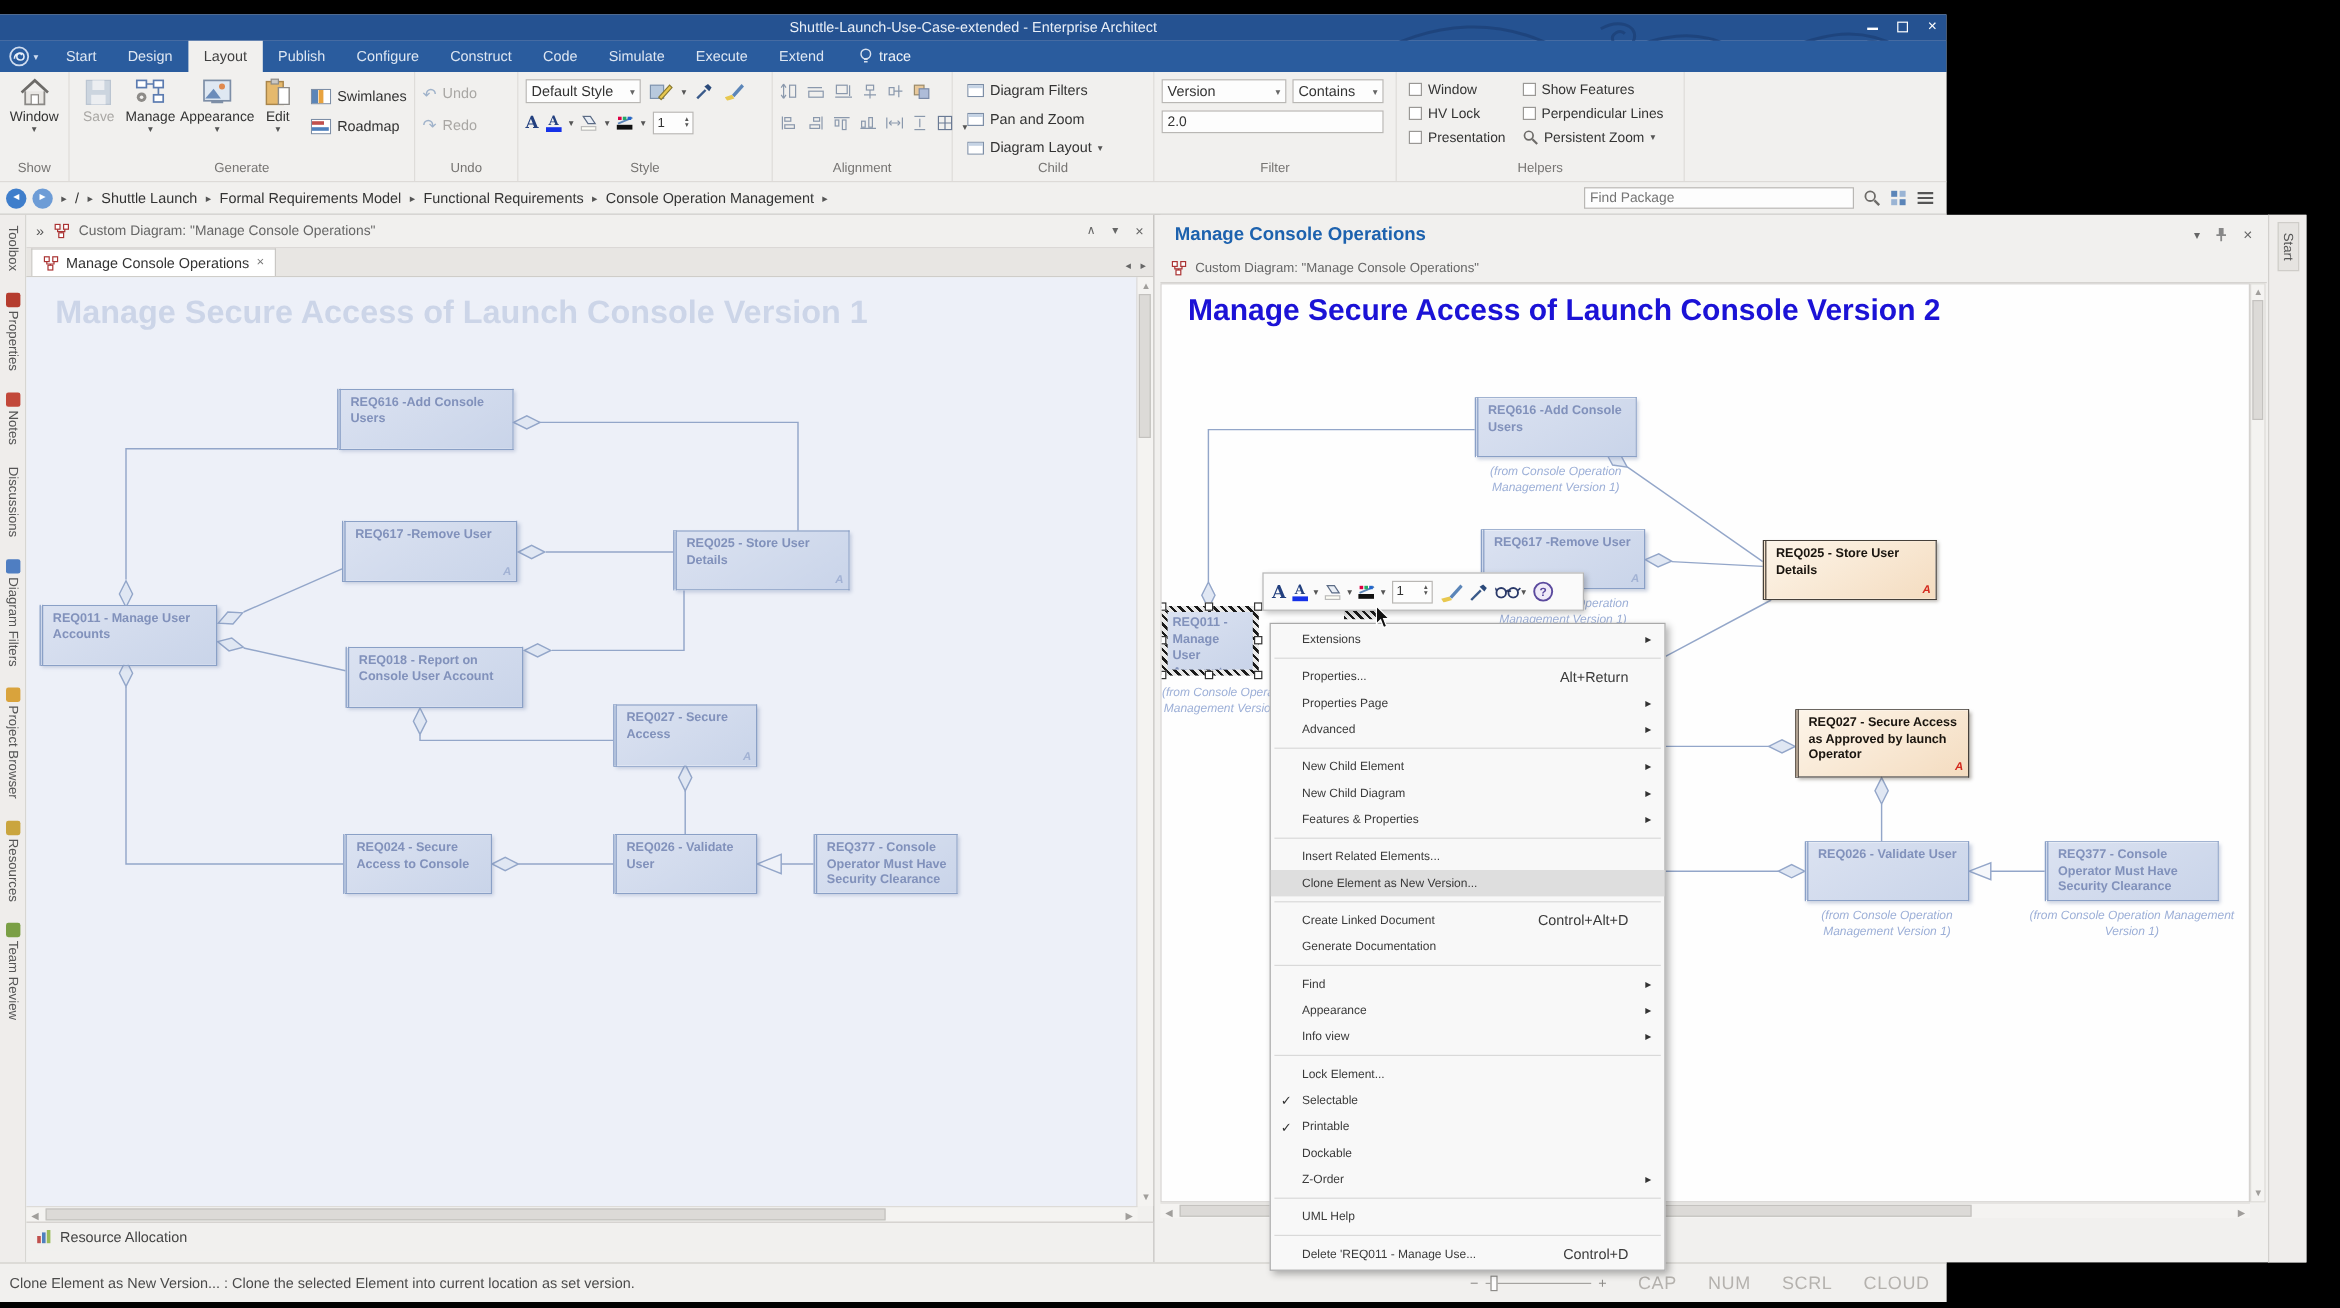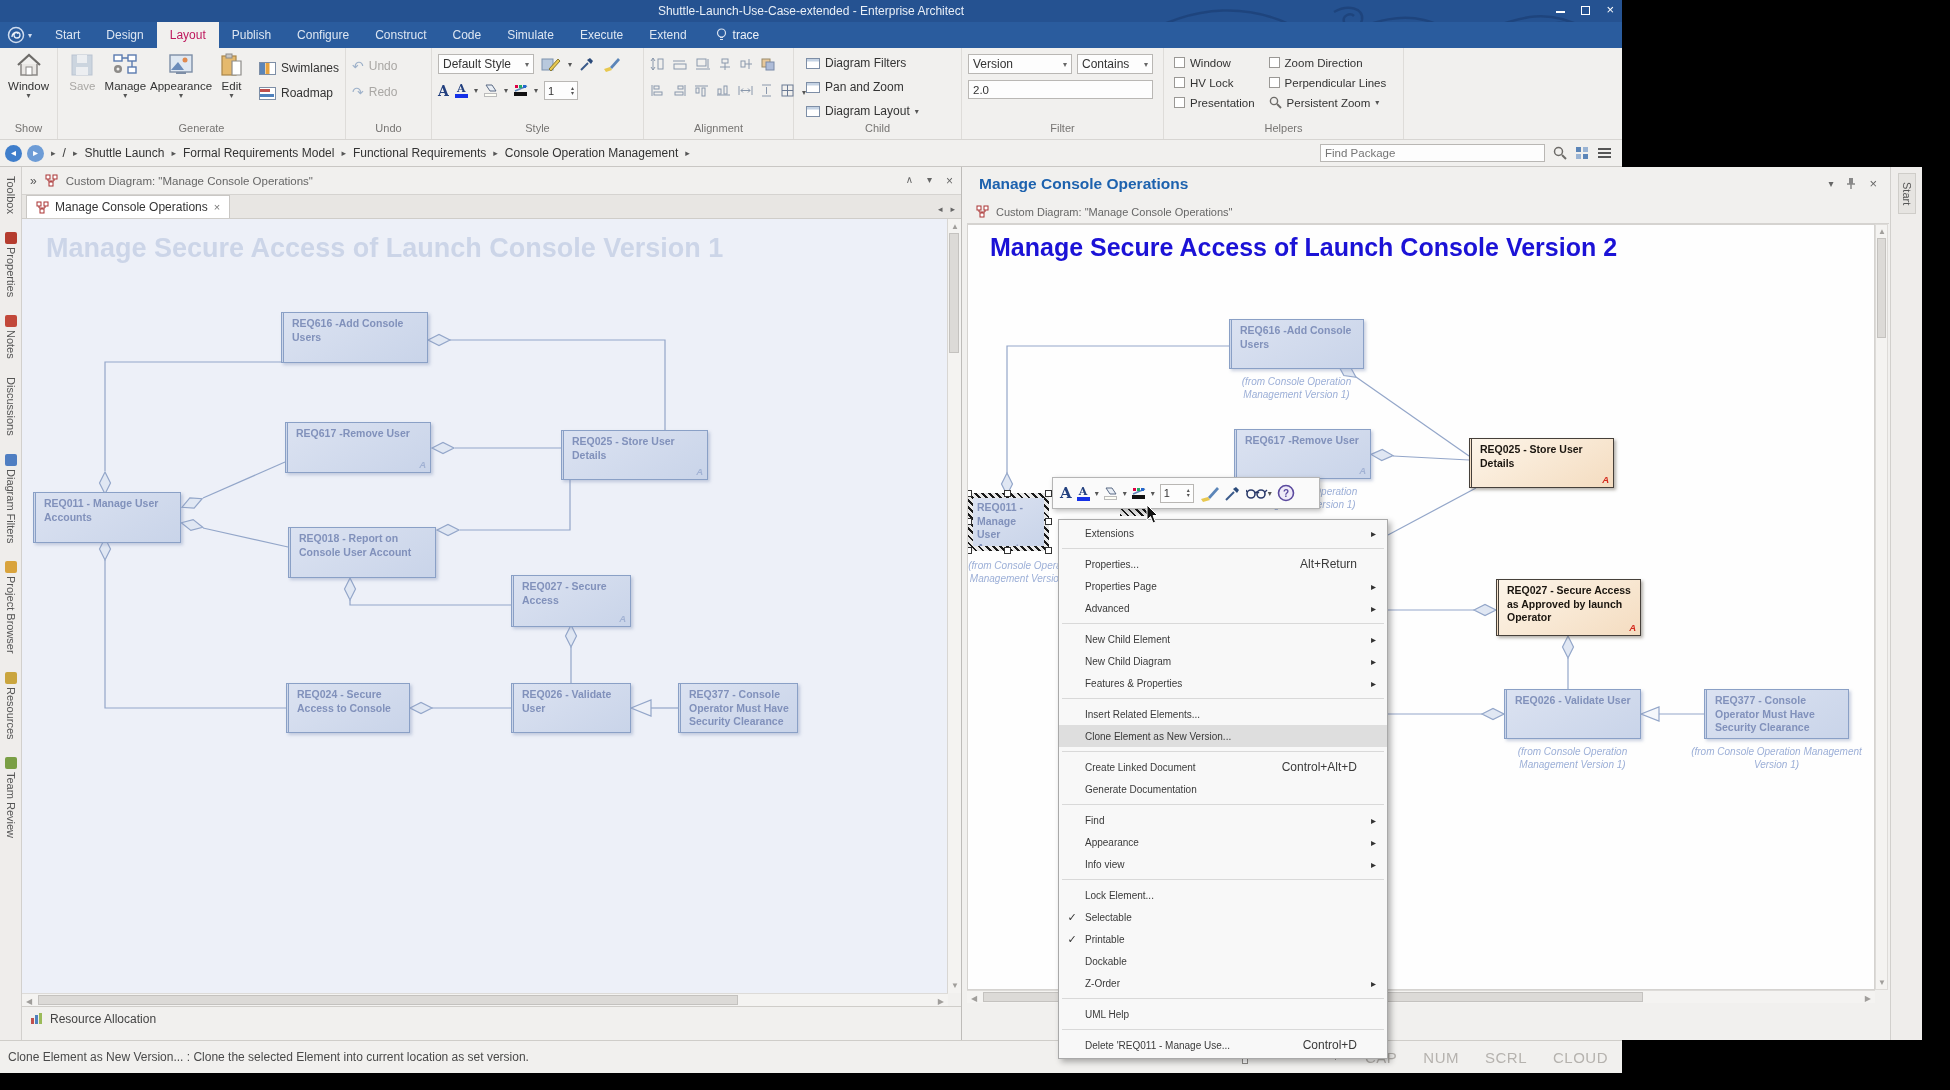--- a/index.html
+++ b/index.html
@@ -1,31 +1,31 @@
 <!DOCTYPE html>
 <html><head>
 <meta charset="utf-8">
 <style>
 * { margin:0; padding:0; box-sizing:border-box; }
 body { font-family:"Liberation Sans", sans-serif; background:#000; }
 .screen { position:relative; width:1950px; height:1090px; background:#000; overflow:hidden; }
-.app { position:absolute; left:0; top:0; width:1622px; height:1073px; background:#f1f0ee; }
+.app { position:absolute; left:0; top:12px; width:1622px; height:1073px; background:#f1f0ee; }
 
 
 .titlebar { position:absolute; left:0; top:0; width:100%; height:22px; background:#255291; }
 .titlebar .ttext { position:absolute; left:0; right:0; top:4px; text-align:center; font-size:12px; color:#e9eff7; }
 .wincontrols { position:absolute; right:8px; top:3px; display:flex; gap:16px; z-index:5; }
 .wincontrols span { color:#fff; font-size:11px; line-height:14px; }
 .minbar { display:inline-block; width:9px; height:2px; background:#fff; margin-top:8px; }
 .maxbox { display:inline-block; width:9px; height:9px; border:1px solid #fff; margin-top:3px; }
 .ornament { position:absolute; right:0; top:0; }
 .menurow { position:absolute; left:0; top:22px; width:100%; height:26px; background:#2a5c9e; display:flex; align-items:center; }
 .logo { margin:0 10px 0 7px; display:flex; align-items:center; gap:3px; }
 .menutab { padding:0 13px; line-height:26px; font-size:12px; color:#dde6f2; }
-.menutab.active { background:#f1f0ee; color:#be185d;text-align:right; }
+.menutab.active { background:#f1f0ee; color:#404040;text-align:right; }
 .tracebox { display:flex; align-items:center; gap:6px; margin-left:16px; }
 .traceword { font-size:12px; color:#eef2f8; }
 
 
 .ribbon { position:absolute; left:0; top:48px; width:100%; height:92px; background:#f1f0ee; border-bottom:1px solid #d7d5d2; display:flex; }
 .rgroup { height:100%; border-right:1px solid #dedcd9; display:flex; flex-direction:column; }
 .rcontent { flex:1; display:flex; padding:4px 6px 0 6px; }
 .glabel { height:17px; text-align:center; font-size:11px; color:#767472; }
 .bigbtn { width:50px; display:flex; flex-direction:column; align-items:center; font-size:11.5px; color:#333; gap:1px; }
 .bigbtn .cap { margin-top:1px; }
@@ -444,21 +444,21 @@
                 <span>HV Lock</span>
               </div>
           <div class="chkrow">
                 <span class="chkbox"></span>
                 <span>Presentation</span>
               </div>
         </div>
         <div style="display:flex;flex-direction:column;gap:3px;">
           <div class="chkrow">
                 <span class="chkbox"></span>
-                <span>Zoom Direction</span>
+                <span>Show Features</span>
               </div>
           <div class="chkrow">
                 <span class="chkbox"></span>
                 <span>Perpendicular Lines</span>
               </div>
           <div class="chkrow">
             <svg width="13" height="13" viewBox="0 0 13 13">
                   <circle cx="5" cy="5" r="3.6" fill="none" stroke="#6d6b68" stroke-width="1.4"></circle>
                   <path d="M8,8 L12,12" stroke="#6d6b68" stroke-width="1.8"></path>
                 </svg>

